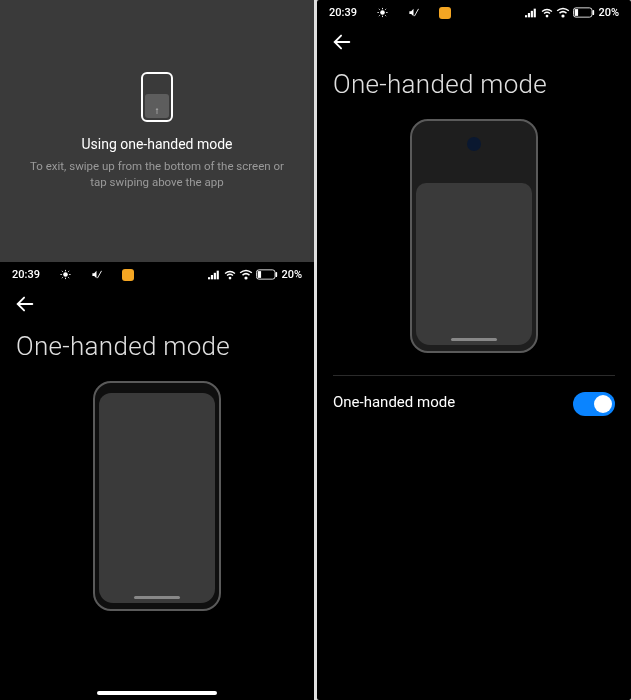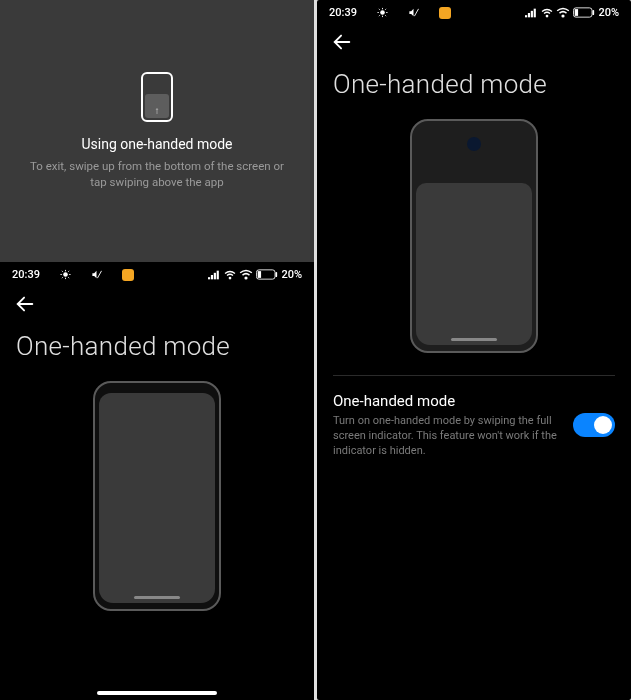--- a/index.html
+++ b/index.html
@@ -246,18 +246,17 @@
       <div class="inner-low"></div>
       <div class="home-ind"></div>
     </div>
   </div>
 
   <div class="divider"></div>
 
   <div class="setting-row">
     <div class="setting-text">
       <div class="setting-title">One-handed mode</div>
-      <div class="setting-desc">Turn on one-handed mode by swiping the full screen indicator. This feature won't work if the indicator is hidden.</div>
     </div>
     <div class="toggle"></div>
   </div>
 
 </div>
 
 </body></html>

